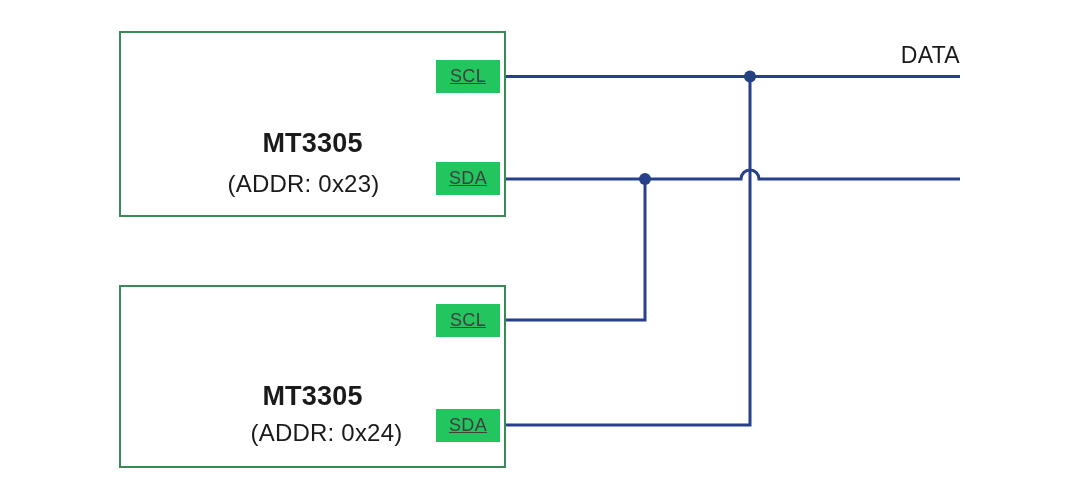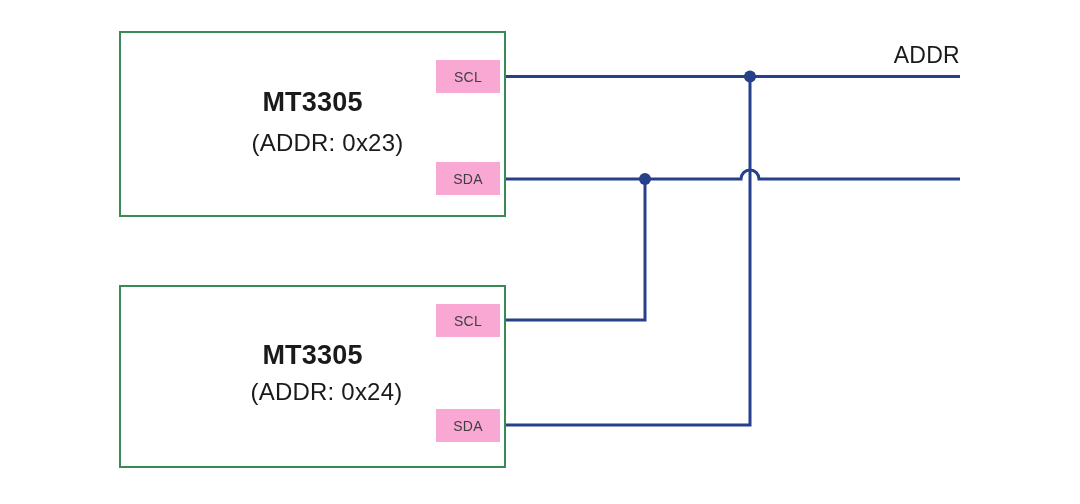--- a/index.html
+++ b/index.html
@@ -29,41 +29,43 @@
     box-sizing: border-box;
     border: 2px solid #3a8a55;
     background: #ffffff;
   }
   .device-text {
     position: absolute;
     left: 0;
     right: 0;
     text-align: center;
     color: #1a1a1a;
+    margin-top: 41px;
   }
   .device-title {
     font-size: 27px;
     font-weight: bold;
     letter-spacing: 0.2px;
   }
   .device-sub {
     font-size: 24px;
     font-weight: normal;
     letter-spacing: 0.2px;
   }
   .pin-label {
     position: absolute;
     box-sizing: border-box;
-    background: #f9a8d4;
+    background: #22c55e;
     color: #3f3f3f;
-    font-size: 14px;
+    font-size: 18px;
     display: flex;
     align-items: center;
     justify-content: center;
     letter-spacing: 0.3px;
+    text-decoration: underline;
   }
   .bus-label {
     position: absolute;
     font-size: 23px;
     color: #1a1a1a;
     text-align: right;
     letter-spacing: 0.3px;
     white-space: nowrap;
   }
 </style>
@@ -83,32 +85,32 @@
     <path d="M 506 320 L 645 320 L 645 179" fill="none" stroke="#26408b" stroke-width="3"></path>
 
     <circle cx="750" cy="76.5" r="6" fill="#26408b"></circle>
     <circle cx="645" cy="179" r="6" fill="#26408b"></circle>
   </svg>
 
   <div class="device-box" style="left:119px; top:31px; width:387px; height:186px;"></div>
 
   <div class="device-text device-title" style="left:119px; width:387px; top:87px;">MT3305</div>
 
-  <div class="device-text device-sub" style="left:134px; width:387px; top:129px;">(ADDR: 0x23)</div>
+  <div class="device-text device-sub" style="left:110px; width:387px; top:129px;">(ADDR: 0x23)</div>
 
   <div class="pin-label" style="left:436px; top:60px; width:64px; height:33px;">SCL</div>
 
   <div class="pin-label" style="left:436px; top:162px; width:64px; height:33px;">SDA</div>
 
   <div class="device-box" style="left:119px; top:285px; width:387px; height:183px;"></div>
 
   <div class="device-text device-title" style="left:119px; width:387px; top:340px;">MT3305</div>
 
   <div class="device-text device-sub" style="left:119px; width:415px; top:378px;">(ADDR: 0x24)</div>
 
   <div class="pin-label" style="left:436px; top:304px; width:64px; height:33px;">SCL</div>
 
   <div class="pin-label" style="left:436px; top:409px; width:64px; height:33px;">SDA</div>
 
-  <div class="bus-label" style="left:760px; top:42px; width:200px;">ADDR</div>
+  <div class="bus-label" style="left:760px; top:42px; width:200px;">DATA</div>
 
 
 </div>
 
 </body></html>

